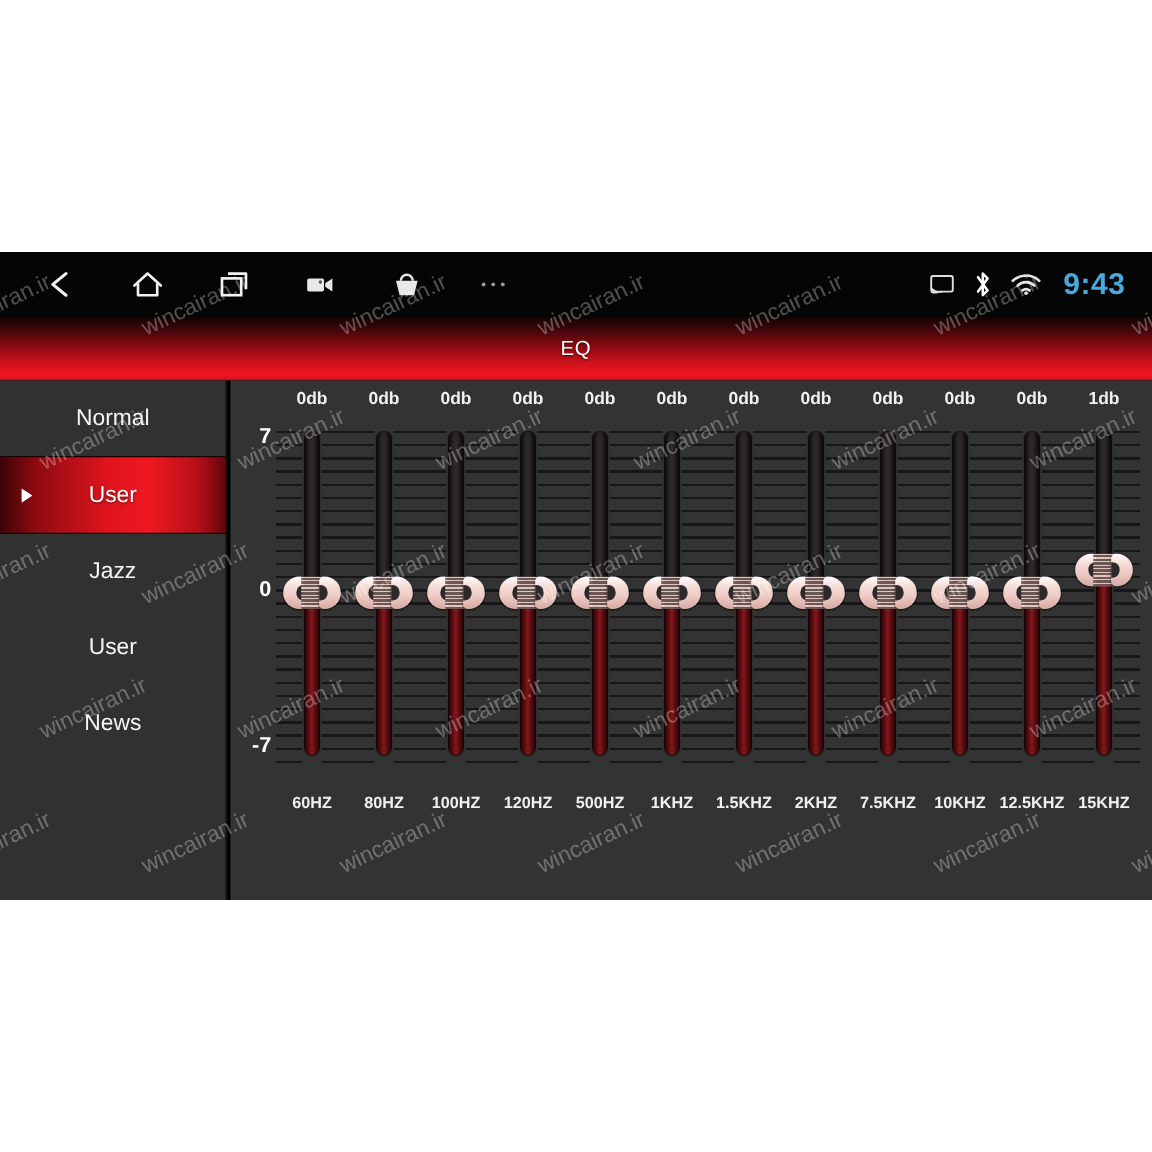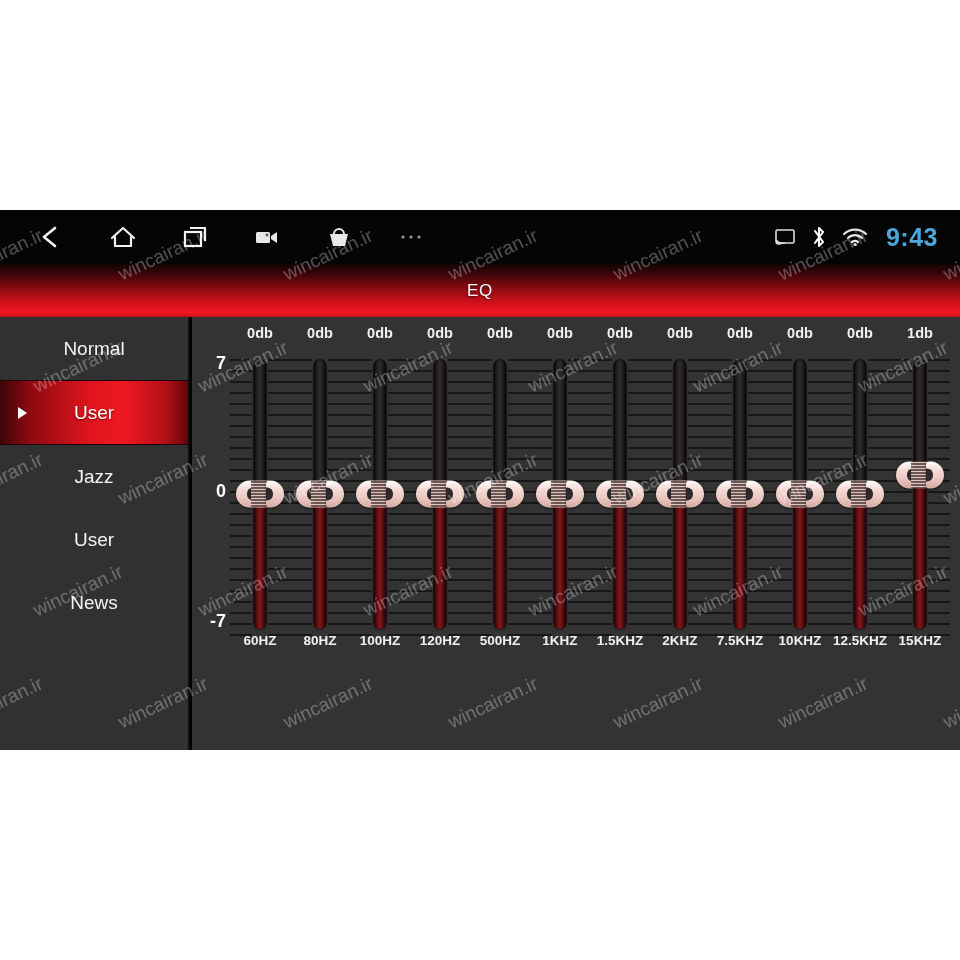--- a/index.html
+++ b/index.html
@@ -251,21 +251,21 @@
     background-image: repeating-linear-gradient(
         to bottom,
         #e8cdc6 0px, #e8cdc6 1px,
         #6d5a57 1px, #6d5a57 3px);
     opacity: 0.95;
   }
 
   
   #freqrow {
     position: absolute;
-    left: 38px; top: 316px;
+    left: 38px; top: 344px;
     width: 720px; height: 24px;
     display: flex;
   }
   .freqlab {
     flex: 1 1 0;
     text-align: center;
     color: #f0f0f0;
     font-size: 13.5px;
     font-weight: bold;
   }

